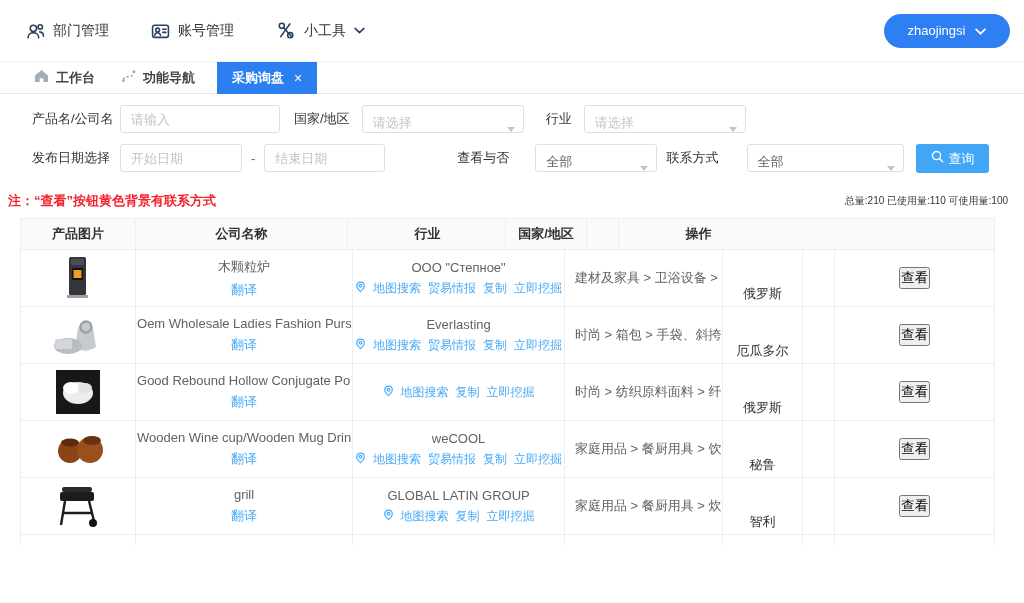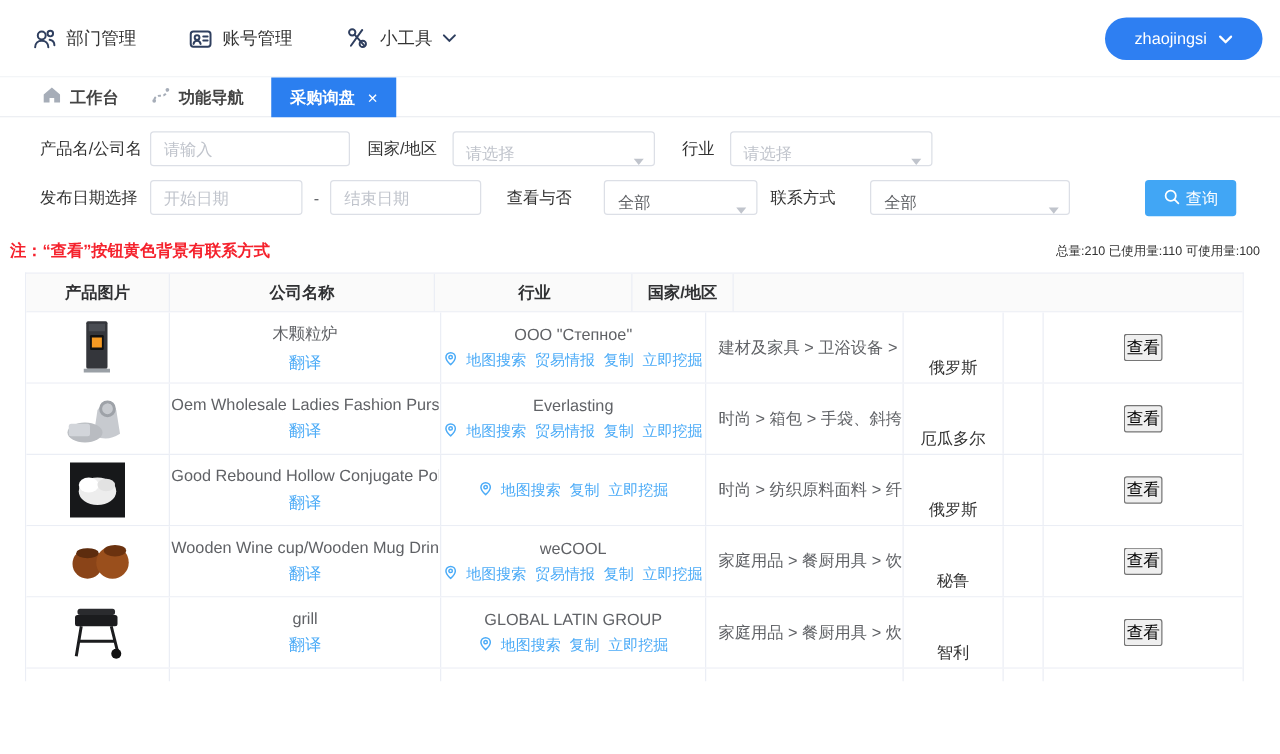--- a/index.html
+++ b/index.html
@@ -34,21 +34,21 @@
   .f-input::placeholder { color:#c0c4cc; }
   .f-select { height:28px; border:1px solid #dcdfe6; border-radius:3px; padding:0 8px 0 10px; display:flex;
               align-items:flex-end; justify-content:space-between; background:#fff; cursor:pointer; }
   .f-select .val { font-size:13px; color:#c0c4cc; }
   .f-select .val.dark { color:#606266; }
   .caret { width:0; height:0; border-left:4px solid transparent; border-right:4px solid transparent;
            border-top:5px solid #c0c4cc; }
   .date-sep { margin:0 9px; color:#606266; }
   .search-btn { position:absolute; top:50px; right:35px; width:73px; height:29px; background:#41a6f5; border:none;
                 border-radius:3px; color:#fff; font-size:13px; display:flex; align-items:center; justify-content:center;
-                gap:5px; cursor:pointer; }
+                gap:5px; cursor:pointer;font-family:Liberation Serif, serif; }
 
   
   .note-row { position:absolute; top:189px; left:8px; right:16px; height:24px; display:flex; align-items:center;
               justify-content:space-between; }
   .note { color:#f5222d; font-weight:700; font-size:13px; }
   .stats { color:#333; font-size:10px; }
 
   
   .table { position:absolute; left:20px; top:218px; width:975px; height:327px; border:1px solid #ebeef5;
            border-bottom:none; overflow:hidden; background:#fff; }
@@ -209,21 +209,21 @@
       <div class="f-select" style="width:162px">
         <span class="val">请选择</span>
         <span class="caret"></span>
       </div>
     </div>
     <div class="f-row f-row2">
       <span class="f-label">发布日期选择</span>
       <input class="f-input" style="width: 122px;" placeholder="开始日期">
       <span class="date-sep">-</span>
       <input class="f-input" style="width: 121px;" placeholder="结束日期">
-      <span class="f-label auto" style="margin-left:20px;margin-right:26px">查看与否</span>
+      <span class="f-label auto" style="margin-left:72px;margin-right:26px">查看与否</span>
       <div class="f-select" style="width:123px">
         <span class="val dark">全部</span>
         <span class="caret"></span>
       </div>
       <span class="f-label auto" style="margin-left:10px;margin-right:28px">联系方式</span>
       <div class="f-select" style="width:160px">
         <span class="val dark">全部</span>
         <span class="caret"></span>
       </div>
     </div>
@@ -243,20 +243,21 @@
     <span class="stats">总量:210 已使用量:110 可使用量:100</span>
   </div>
 
   <div class="table">
     <div class="t-header">
       <div class="cell c-img">产品图片</div>
       <div class="cell c-company">公司名称</div>
       <div class="cell c-ind" style="justify-content:center">行业</div>
       <div class="cell c-country">国家/地区</div>
       <div class="cell c-sp"></div>
+      <div class="cell c-act">操作</div>
     </div>
 
     <div class="t-row">
       <div class="cell c-img">
         <svg width="72" height="46" viewBox="0 0 72 46">
             <rect x="27" y="2" width="17" height="38" rx="1.5" fill="#34363b"></rect>
             <rect x="29" y="4" width="13" height="6" fill="#4a4d53"></rect>
             <rect x="30" y="13" width="11" height="12" rx="1" fill="#111"></rect>
             <rect x="31.5" y="15" width="8" height="8" fill="#f59a23"></rect>
             <rect x="25" y="40" width="21" height="3" fill="#9aa0a6"></rect>

